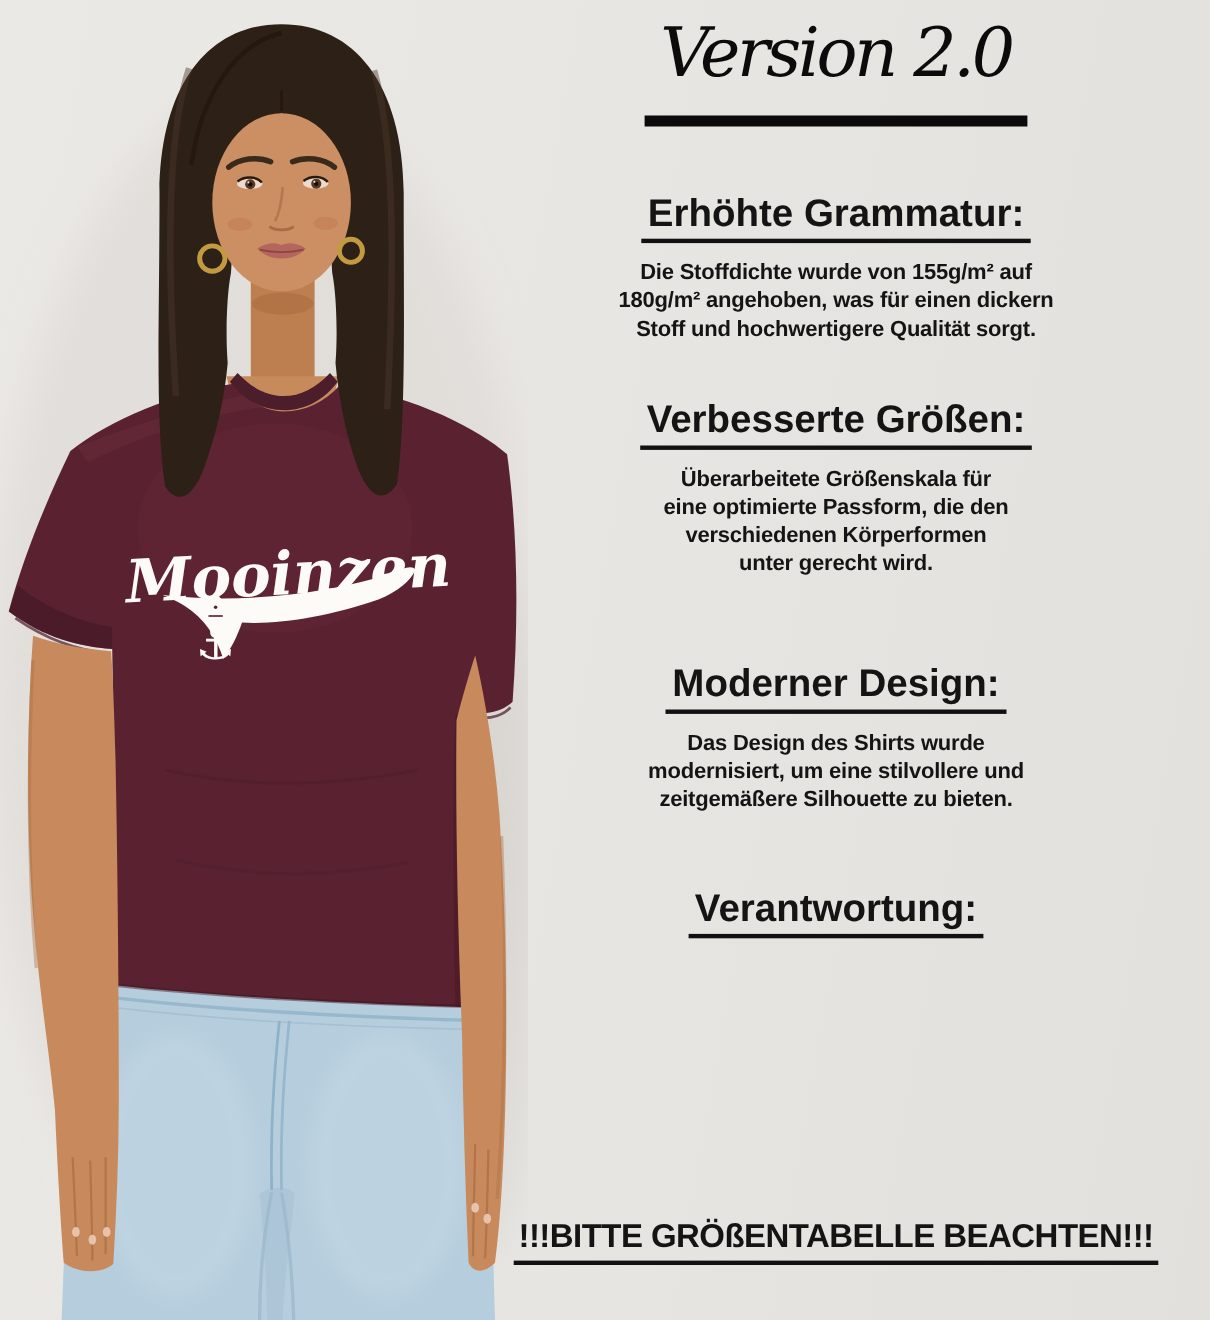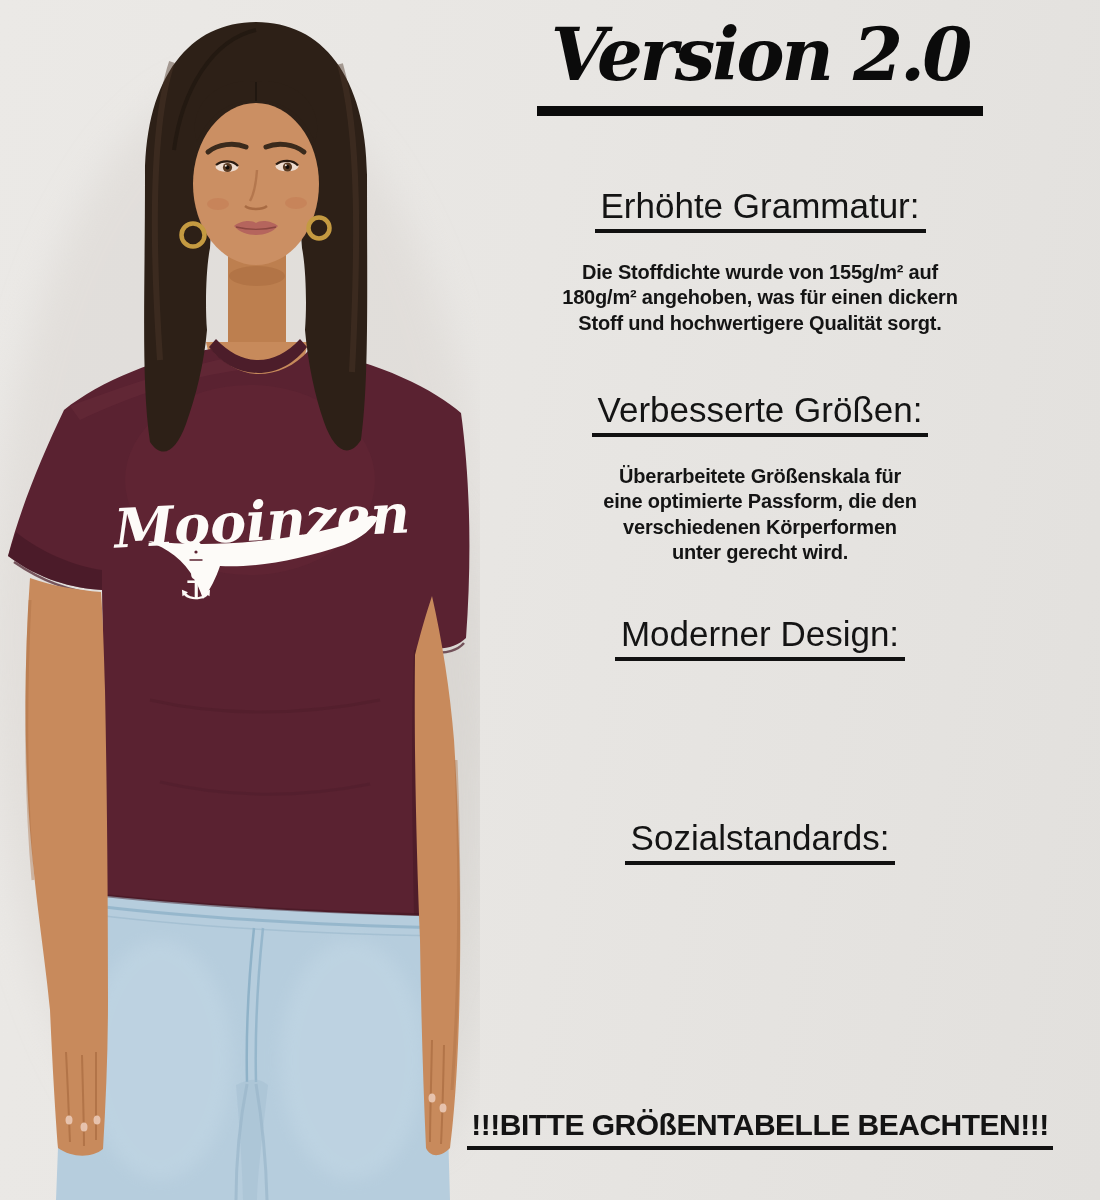--- a/index.html
+++ b/index.html
@@ -5,34 +5,34 @@
   html,body{margin:0;padding:0;background:#cfcdca;}
   .canvas{
     position:relative;width:1100px;height:1200px;overflow:hidden;
     background:linear-gradient(100deg,#ebe9e6 0%,#e8e6e3 45%,#e2e0dd 100%);
     font-family:"Liberation Sans",sans-serif;color:#141414;
   }
   .photo-svg{position:absolute;left:0;top:0;}
   .text-col{position:absolute;left:432px;top:0;width:656px;text-align:center;}
   .title-wrap{position:absolute;top:8px;left:0;width:100%;}
   .title-text{
-    display:inline-block;font-family:"DejaVu Serif",serif;font-style:italic;font-weight:bold;
-    font-size:72px;line-height:1.3;letter-spacing:-3px;color:#0b0b0b;
-    border-bottom:10px solid #0b0b0b;padding:0 14px 4px 14px;
+    display:inline-block;font-family:"DejaVu Serif",serif;font-style:italic;font-weight:normal;
+    font-size:62px;line-height:1.3;letter-spacing:-3px;color:#0b0b0b;
+    border-bottom:10px solid #0b0b0b;padding:0 14px 16px 14px;
   }
   .sec{position:absolute;left:0;width:100%;}
   .sec h2{
-    margin:12px;font-size:35px;font-weight:normal;line-height:1.25;display:inline-block;
+    margin:0;font-size:35px;font-weight:bold;line-height:1.25;display:inline-block;
     border-bottom:4px solid #111;padding:0 6px 1px 6px;letter-spacing:0px;
   }
   .sec p{
     margin:15px 0 0 0;font-size:20px;font-weight:bold;line-height:1.275;
     white-space:pre-line;letter-spacing:-0.2px;
   }
-  .s1{top:172px}.s2{top:376px}.s3{top:600px}.s4{top:804px}
+  .s1{top:172px}.s2{top:360px}.s3{top:600px}.s4{top:804px}
   .footer-note{position:absolute;top:1108px;left:0;width:100%;}
   .footer-note span{
     display:inline-block;font-size:30px;font-weight:bold;letter-spacing:-0.5px;
     border-bottom:4px solid #111;padding:0 4px 4px 4px;
   }
 </style>
 </head>
 <body>
 
 <div class="canvas">
@@ -196,24 +196,27 @@
     <section class="sec s2">
       <h2>Verbesserte Größen:</h2>
       <p>Überarbeitete Größenskala für
 eine optimierte Passform, die den
 verschiedenen Körperformen
 unter gerecht wird.</p>
     </section>
 
     <section class="sec s3">
       <h2>Moderner Design:</h2>
+      <p>Das Design des Shirts wurde
+modernisiert, um eine stilvollere und
+zeitgemäßere Silhouette zu bieten.</p>
     </section>
 
     <section class="sec s4">
-      <h2>Sozialstandards:</h2>
+      <h2>Verantwortung:</h2>
     </section>
 
     <div class="footer-note">
       <span>!!!BITTE GRÖßENTABELLE BEACHTEN!!!</span>
     </div>
 
   </div>
 </div>
 
 </body></html>

